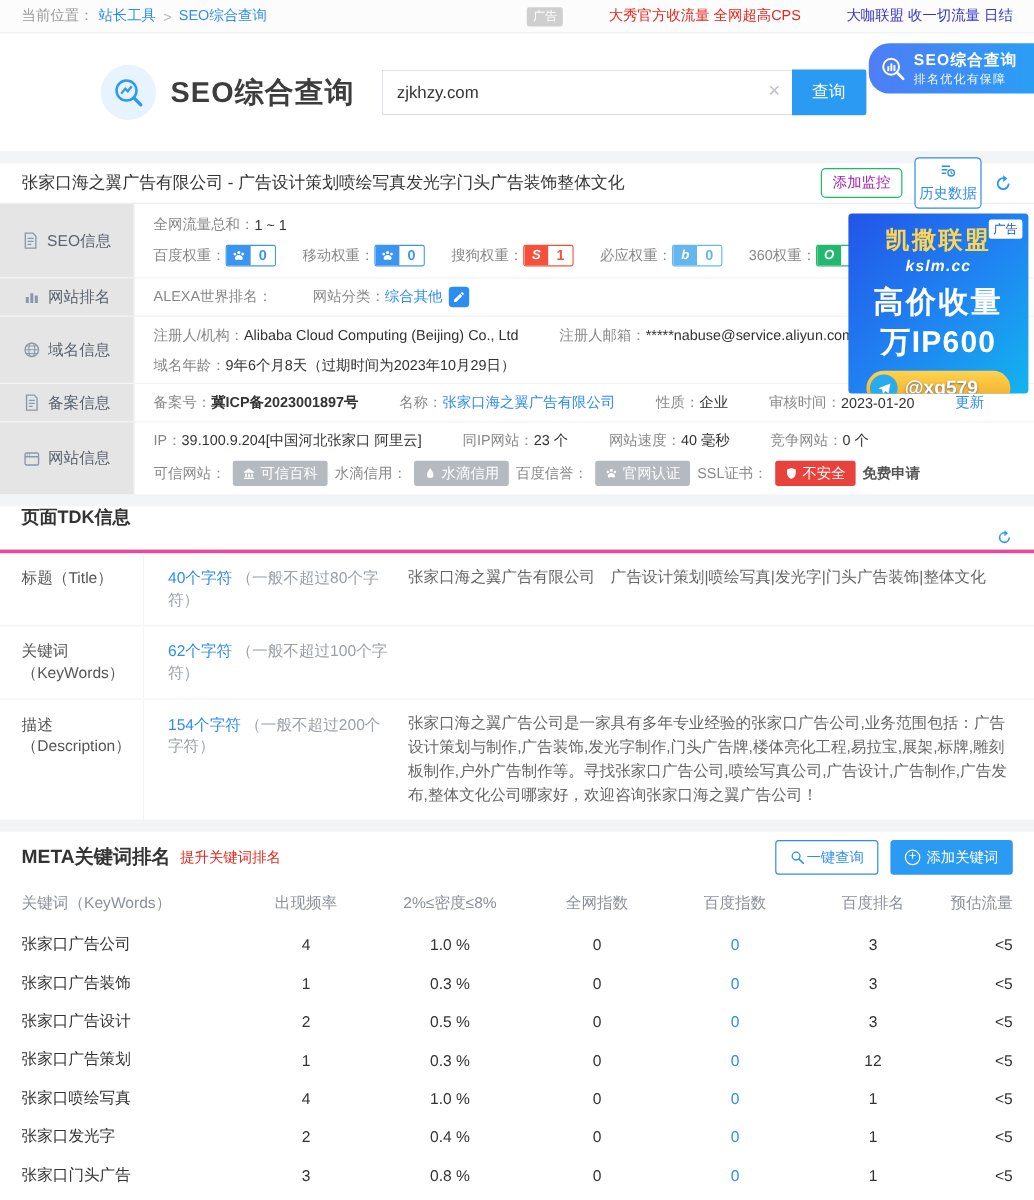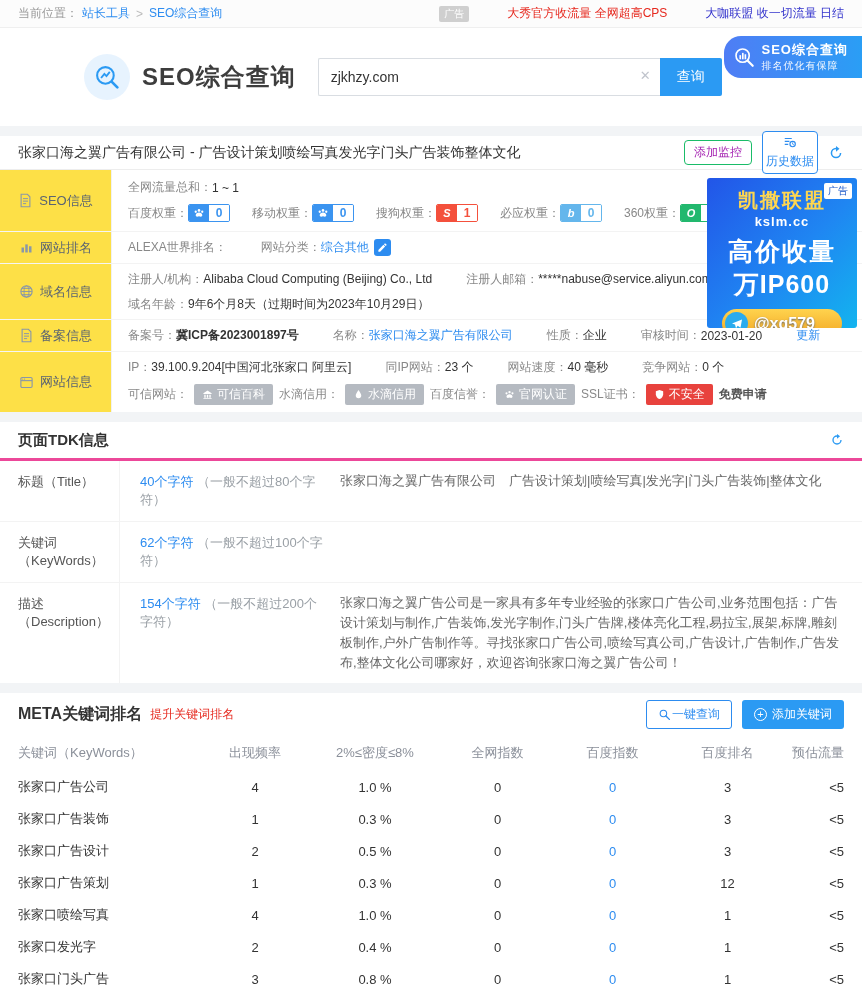--- a/index.html
+++ b/index.html
@@ -52,21 +52,21 @@
   .btn-monitor { border: 1px solid #1abc68; color: #a21caf; background: #fff; font-size: 12px;
     padding: 3px 9px; border-radius: 4px; cursor: pointer; }
   .btn-history { border: 1px solid #2d8cf0; color: #2d8cf0; background: #fff; font-size: 12px;
     padding: 3px 3px; border-radius: 4px; cursor: pointer; display: flex; align-items: center; gap: 4px; flex-direction: column; }
   .refresh-ic { color: #2b9af3; cursor: pointer; display: flex; }
 
   
   .info-grid { display: grid; grid-template-columns: 112px 1fr; font-size: 12px; color: #777; }
   .side-cell { border-right: 1px solid #f1f1f1; border-bottom: 1px solid #f5f5f5;
     display: flex; align-items: center; justify-content: center; gap: 6px;
-    color: #5a6472; font-size: 13px; cursor: pointer; background: #fde047; }
+    color: #5a6472; font-size: 13px; cursor: pointer; background: #e5e5e5; }
   .side-cell svg { color: #8a97a8; }
   .info-cell { border-bottom: 1px solid #f3f3f3; padding: 8px 16px; display: flex;
     flex-direction: column; justify-content: center; gap: 8px; }
   .iline { display: flex; align-items: center; flex-wrap: nowrap; white-space: nowrap; }
   .ilabel { color: #888; }
   .ival { color: #333; }
   .ival-b { color: #333; font-weight: bold; }
   .ilink { color: #2d8cf0; cursor: pointer; }
   .sp { margin-right: 34px; }
 
@@ -87,33 +87,33 @@
   .red-badge { background: #e8423d; }
   .apply-link { color: #555; font-weight: bold; cursor: pointer; }
 
   
   .ad-banner { position: absolute; top: 42px; right: 5px; width: 150px; height: 150px;
     background: linear-gradient(135deg,#2255e8 0%, #1f86f2 55%, #13b4ef 100%);
     border-radius: 3px; overflow: hidden; cursor: pointer; text-align: center; }
   .adb-tag { position: absolute; top: 5px; right: 5px; background: #fff; color: #1a57c9;
     font-size: 10px; padding: 1px 4px; border-radius: 2px; }
   .adb-l1 { margin-top: 9px; color: #ffd64f; font-size: 20px; font-weight: bold; letter-spacing: 2px; }
-  .adb-l2 { color: #fff; font-size: 13px; font-weight: bold; letter-spacing: 1px; }
+  .adb-l2 { color: #fff; font-size: 13px; font-weight: bold; letter-spacing: 1px; font-style: italic; }
   .adb-l3 { margin-top: 6px; color: #fff; font-size: 25px; font-weight: bold; letter-spacing: 2px; }
   .adb-l4 { color: #fff; font-size: 25px; font-weight: bold; letter-spacing: 1px; }
   .adb-cta { margin: 8px auto 0; width: 120px; height: 29px; border-radius: 15px;
     background: linear-gradient(#ffd34e,#f2a522); display: flex; align-items: center; gap: 6px;
     padding-left: 3px; }
   .tg-circle { width: 23px; height: 23px; border-radius: 50%; background: #2aabee; color: #fff;
     display: flex; align-items: center; justify-content: center; flex: none; }
   .adb-cta-text { color: #fff; font-size: 16px; font-weight: bold;
     text-shadow: 0 1px 2px rgba(20,60,150,.7); }
 
   
-  .tdk-head { height: 36px; display: flex; align-items: center; padding: 0 18px; }
+  .tdk-head { height: 36px; display: flex; padding: 0 18px; flex-direction: column; }
   .sec-title { font-size: 15px; font-weight: bold; color: #333; }
   .tdk-table { border-top: 3px solid #ec4899; }
   .tdk-row { display: flex; border-bottom: 1px solid #f3f3f3; }
   .tdk-row:last-child { border-bottom: none; }
   .tdk-label { width: 120px; flex: none; padding: 12px 0 12px 18px; font-size: 13px; color: #555;
     border-right: 1px solid #f3f3f3; }
   .tdk-count { width: 212px; flex: none; padding: 12px 8px 12px 20px; font-size: 13px; }
   .tdk-count b { color: #2d8cf0; font-weight: normal; }
   .tdk-count i { color: #9aa0a6; font-style: normal; }
   .tdk-content { flex: 1; padding: 10px 18px 10px 8px; font-size: 13px; color: #666; line-height: 20px; }

